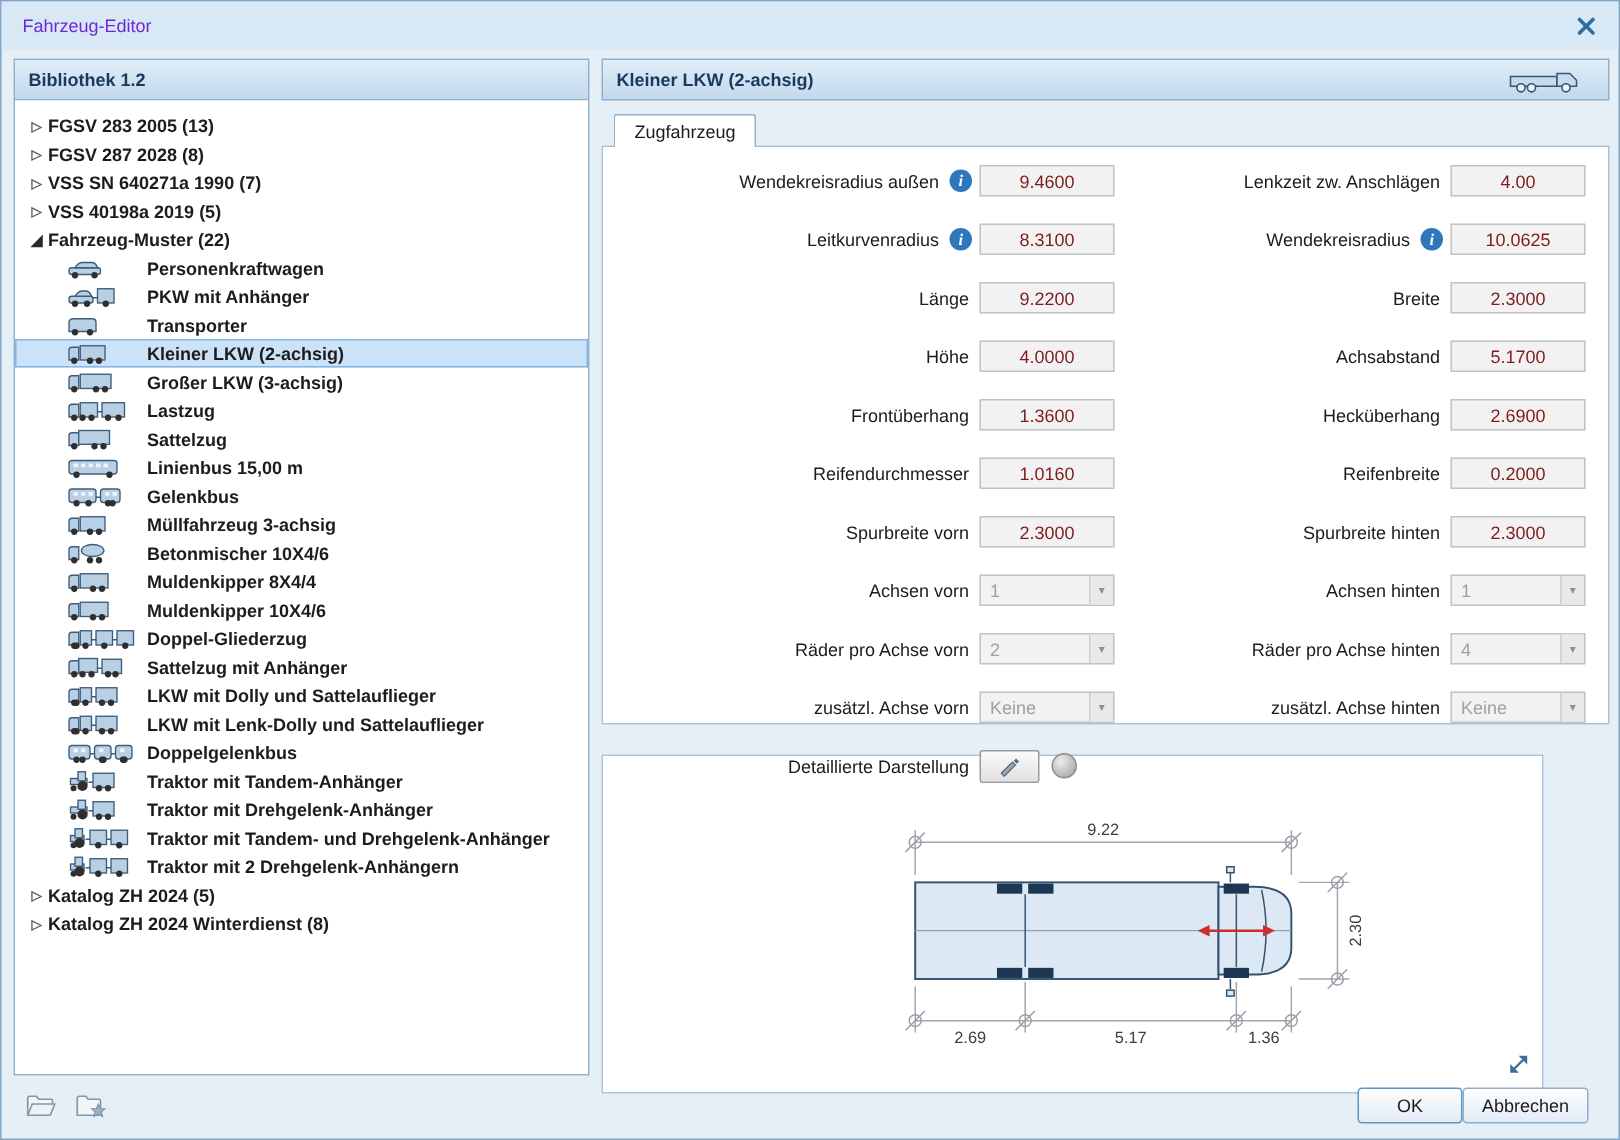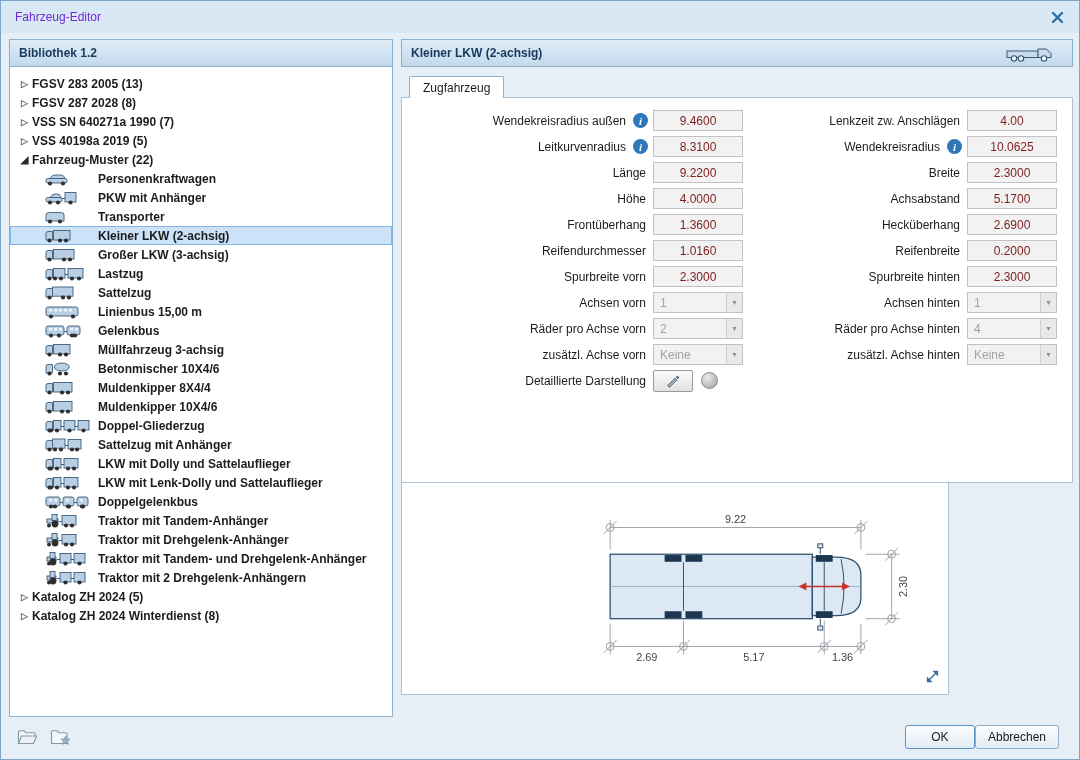--- a/index.html
+++ b/index.html
@@ -18,34 +18,34 @@
   .expander.exp{color:#2a2a2a;font-size:10px}
   .tree-leaf{padding-left:34px;font-weight:bold}
   .tree-leaf.selected{background:#cbe2f8;box-shadow:inset 0 0 0 1px #84b6e4}
   .vicon{width:54px;flex:none;display:flex;align-items:center}
   .vicon svg{display:block}
   .llabel{padding-right:6px}
   .veh-head{position:absolute;left:400px;top:38px;width:672px;height:28px}
   .truckicon{margin-left:auto;margin-right:6px;display:flex;align-items:center}
   .tab{position:absolute;left:408px;top:75px;height:22px;padding:0 13px;background:#fff;border:1px solid #8fb1cd;border-bottom:none;border-radius:2px 2px 0 0;display:flex;align-items:center;font-size:12px;color:#1c1c1c;z-index:2}
   .form-panel{position:absolute;left:400px;top:96px;width:672px;height:386px;background:#fff;border:1px solid #a9c2d8;z-index:1}
-  .fcol{position:absolute;display:flex;flex-direction:column;gap:5px}
+  .fcol{position:absolute;display:flex;flex-direction:column;gap:18px}
   #colL{left:410px;top:109px;width:332px;z-index:3}
   #colR{left:726px;top:109px;width:330px;z-index:3}
   .frow{display:flex;align-items:center;height:21px}
   .flabel{flex:1;text-align:right;font-size:12px;color:#1b1b1b;padding-right:7px;white-space:nowrap}
   .infoico{width:15px;height:15px;flex:none;border-radius:8px;background:#2f77bb;color:#fff;font:italic bold 11px "Liberation Serif",serif;display:flex;align-items:center;justify-content:center;margin-right:5px}
   .fvalue{width:90px;height:21px;flex:none;background:#f2f2f2;border:1px solid #c2c2c2;color:#7f1d1d;font-size:12px;display:flex;align-items:center;justify-content:center}
   .fselect{width:90px;height:21px;flex:none;background:#f2f2f2;border:1px solid #c2c2c2;display:flex;align-items:stretch}
   .fselect .selval{flex:1;display:flex;align-items:center;padding-left:6px;font-size:12px;color:#a0a0a0}
   .fselect .selarrow{width:16px;background:#e9e9e9;border-left:1px solid #cfcfcf;display:flex;align-items:center;justify-content:center;font-size:8px;color:#8e8e8e}
   .detail-wrap{display:flex;align-items:center;gap:8px;width:90px;flex:none}
   .penbtn{width:40px;height:22px;background:linear-gradient(#fbfbfb,#e1e1e1);border:1px solid #9b9b9b;border-radius:2px;display:flex;align-items:center;justify-content:center;cursor:pointer}
   .led{width:17px;height:17px;border-radius:50%;background:radial-gradient(circle at 35% 30%,#ececec,#9e9e9e);border:1px solid #8b8b8b}
-  .draw-panel{position:absolute;left:400px;top:468px;width:548px;height:226px;background:#fff;border:1px solid #a9c2d8}
+  .draw-panel{position:absolute;left:400px;top:502px;width:628px;height:226px;background:#fff;border:1px solid #a9c2d8}
   .drawsvg text{font-family:"Liberation Sans",sans-serif;font-size:11px;fill:#3f3f3f}
   .expandico{position:absolute;right:8px;bottom:6px;cursor:pointer}
   .bottombar{position:absolute;left:0;right:0;bottom:0;height:44px;display:flex;align-items:center;padding:0 20px 0 16px}
   .bicon{margin-right:12px;display:flex;align-items:center;cursor:pointer}
   .btns{margin-left:auto;display:flex;}
   .btn{min-width:70px;height:24px;font-family:inherit;font-size:12px;color:#1a1a1a;background:linear-gradient(#fdfdfd,#e2ecf5);border:1px solid #8fafcd;border-radius:3px;padding:0 12px;cursor:pointer}
   .btn.ok{border-color:#5c94c8}
 </style>
 </head>
 <body>

